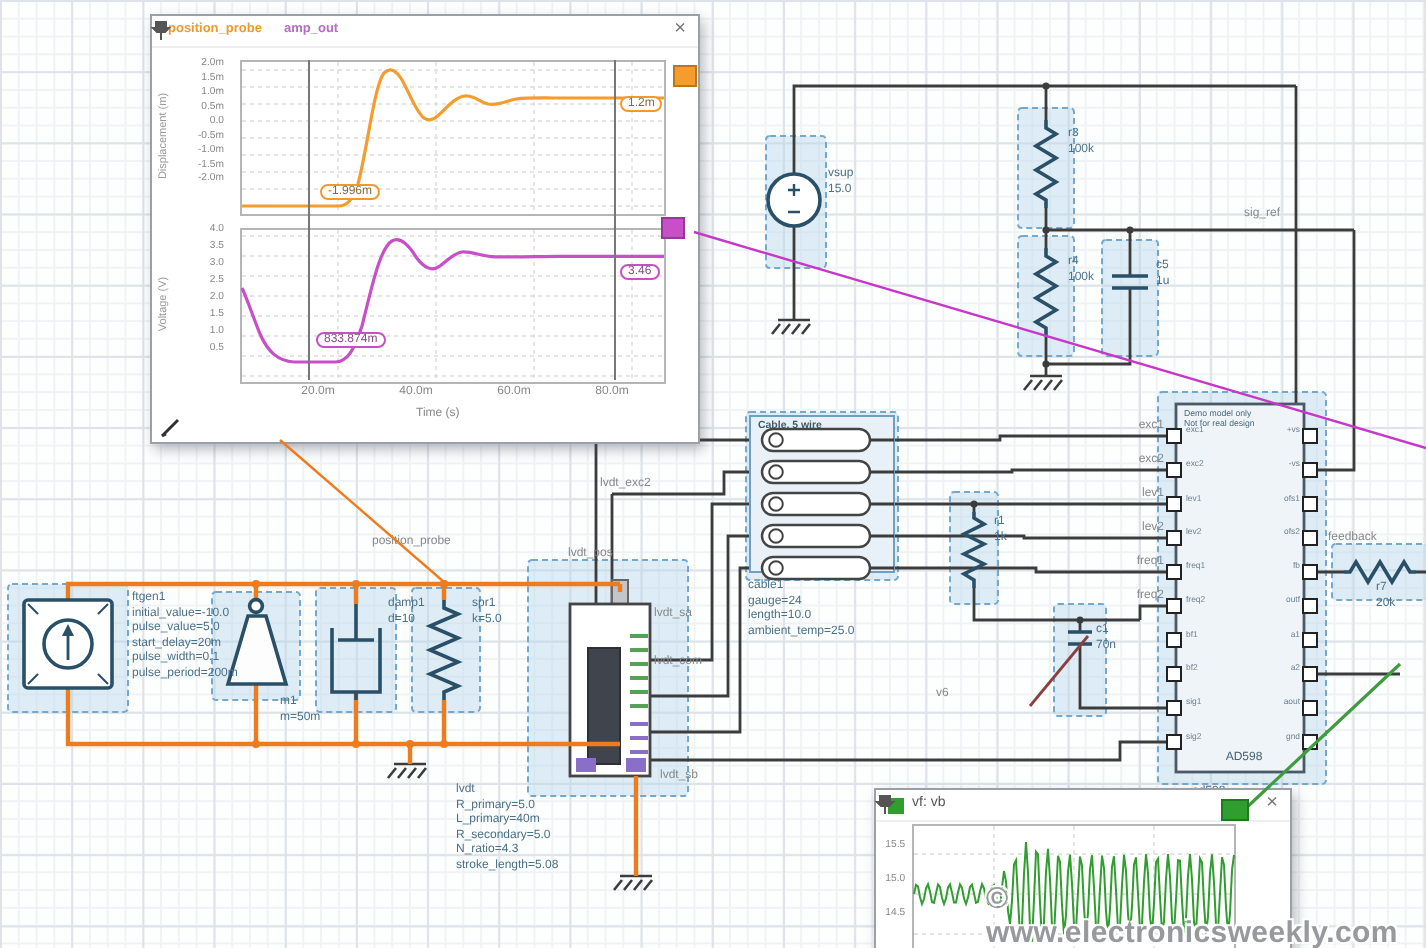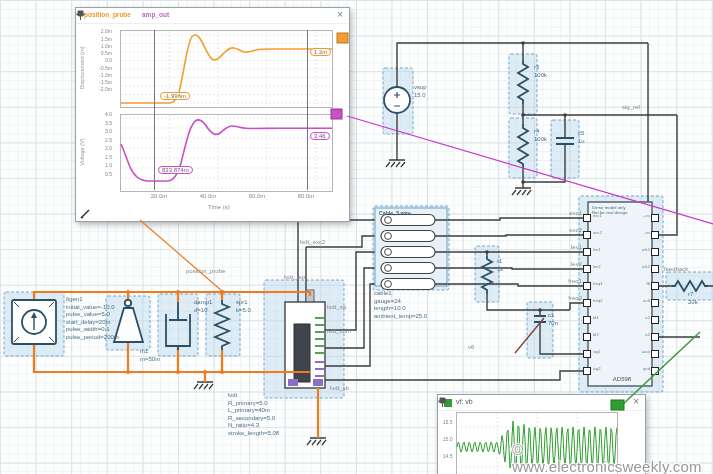--- a/index.html
+++ b/index.html
@@ -35,21 +35,21 @@
   .xticks .xt:nth-child(3){left:166px}.xticks .xt:nth-child(4){left:215px}
   .xlabel{position:absolute;font-size:6px;color:#888;}
   .cursorline{position:absolute;width:1px;background:#777;z-index:3;}
   .curslbl{position:absolute;background:#fff;border-radius:5px;font-size:6px;padding:0 3px;z-index:4;white-space:nowrap;}
   .curs-o{border:1px solid #f09a2e;color:#8a6a30;}
   .curs-m{border:1px solid #c84fc8;color:#8a4a8a;}
   .pincol{position:absolute;font-size:6px;line-height:24.3px;color:#6b7f8f;width:60px;transform:scale(.7);transform-origin:left top;z-index:7;}
   .ichdr{position:absolute;font-size:6px;line-height:7px;color:#4a6a7d;width:86px;transform:scale(.72);transform-origin:left top;z-index:7;}
   .icpart{position:absolute;font-size:6px;color:#44606f;z-index:7;}
   .cabletitle{position:absolute;font-size:5.5px;font-weight:bold;color:#3d5a6b;z-index:7;transform:scale(.95);transform-origin:left top;}
-  .watermark{position:absolute;left:512px;top:441px;z-index:40;font-size:15px;font-weight:normal;color:#97999c;
+  .watermark{position:absolute;left:493px;top:441px;z-index:40;font-size:15px;font-weight:bold;color:#97999c;
     text-shadow:1px 1px 0 #fff,-1px -1px 0 #fff,1px -1px 0 #fff,-1px 1px 0 #fff;letter-spacing:.2px;}
 </style>
 </head>
 <body>
 
 <div id="stage">
 
   <svg width="713" height="474" style="z-index:5">
     <defs>
       <g id="gndsym">

